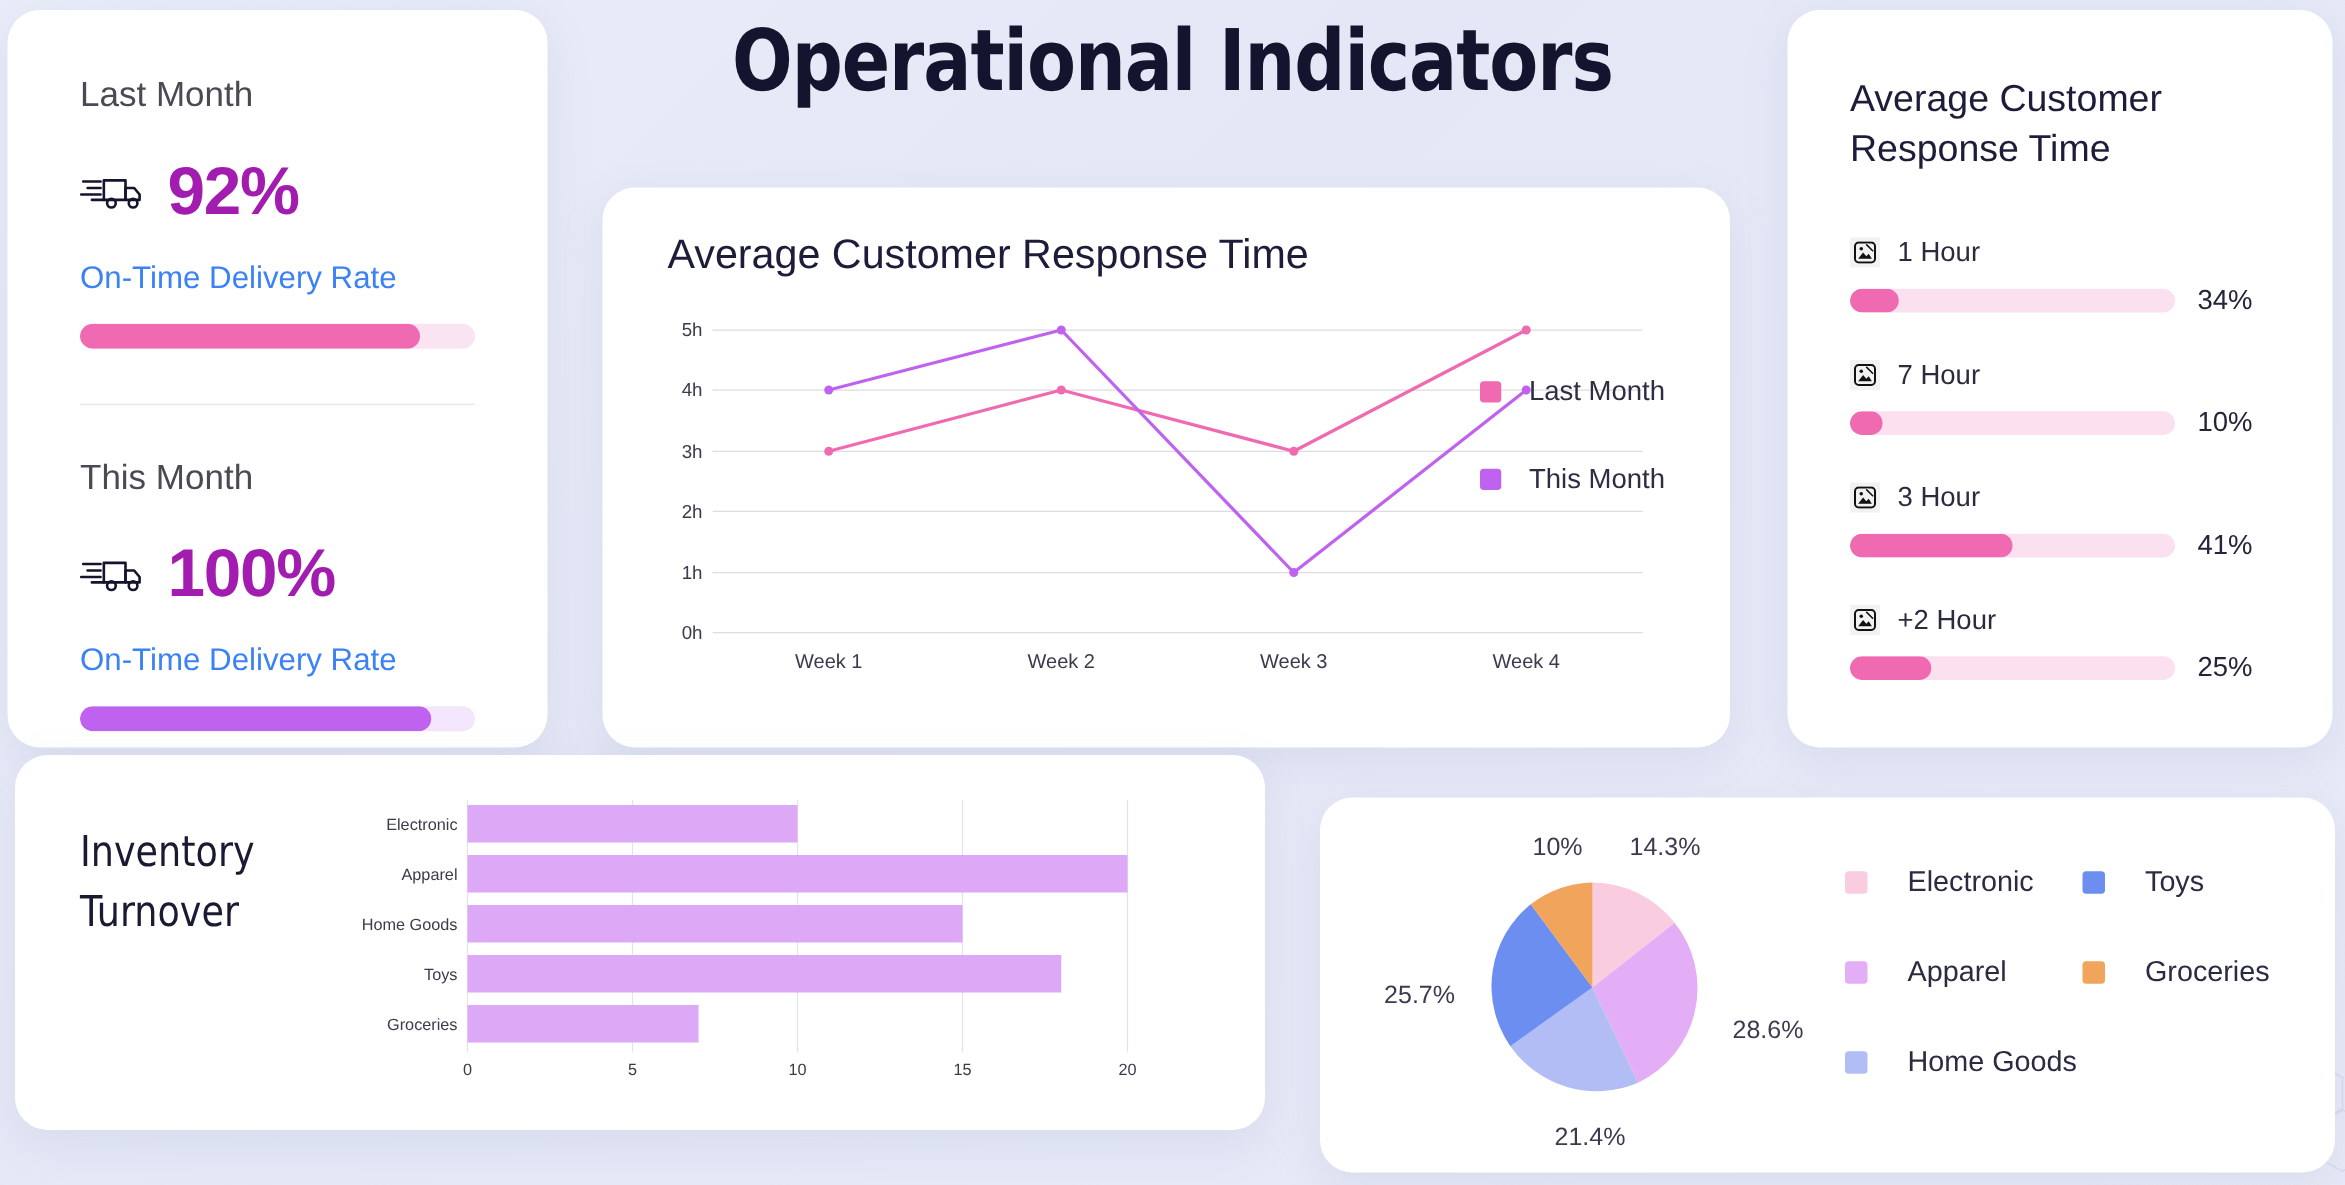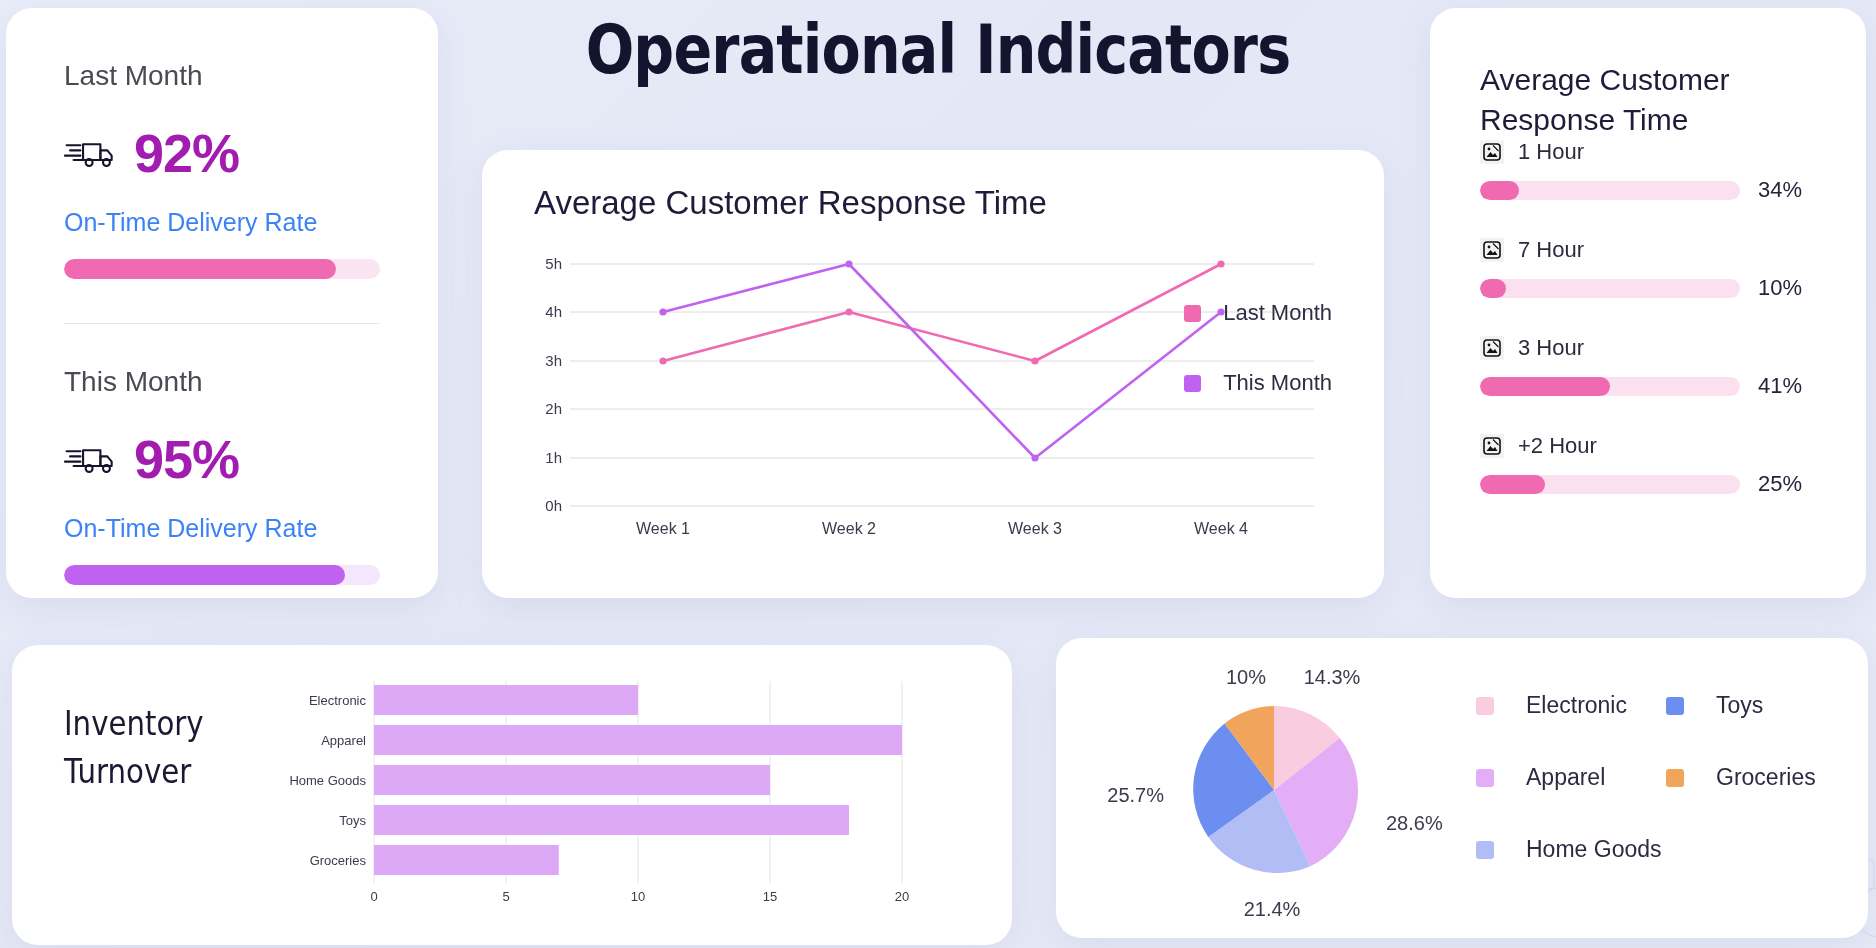--- a/index.html
+++ b/index.html
@@ -137,21 +137,21 @@
     left: 1430px; top: 8px;
     width: 436px; height: 590px;
     padding: 52px 50px;
   }
   #response-card-title {
     font-size: 30px;
     line-height: 1.32;
     color: #1d1d3a;
     font-weight: 400;
   }
-  .resp-list { }
+  .resp-list { margin-top: 50px; }
   .resp-item { margin-bottom: 34px; }
   .resp-item:last-child { margin-bottom: 0; }
   .resp-item-head {
     display: flex;
     align-items: center;
     gap: 14px;
   }
   .broken-img-icon {
     width: 24px; height: 24px;
     background: #f2f2f2;
@@ -175,21 +175,21 @@
   .resp-fill {
     position: absolute;
     left: 0; top: 0; bottom: 0;
     border-radius: 11px;
     background: #ef6ab0;
   }
   .resp-pct { font-size: 22px; color: #25253a; width: 58px; }
 
   
   #inventory-card {
-    left: 12px; top: 645px;
+    left: 12px; top: 604px;
     width: 1000px; height: 300px;
     padding: 0;
   }
   #inventory-title {
     position: absolute;
     left: 52px; top: 54px;
     font-family: "DejaVu Sans", sans-serif;
     font-size: 34px;
     color: #1a1a33;
     line-height: 1.42;
@@ -284,21 +284,21 @@
               <path d="M42 17 H50 L55 23 V28 H42 Z"></path>
               <circle cx="29" cy="31" r="4"></circle>
               <circle cx="49" cy="31" r="4"></circle>
               <path d="M3 11 H19"></path>
               <path d="M7 17 H19"></path>
               <path d="M1 23 H19"></path>
               <path d="M11 28 H22"></path>
             </g>
           </svg>
         </span>
-        <span class="kpi-value">95%</span>
+        <span class="kpi-value">100%</span>
       </div>
       <div class="kpi-label">On-Time Delivery Rate</div>
       <div class="kpi-bar-track" style="background:#f4e6fc;">
         <div class="kpi-bar-fill" style="width:89%;background:#c062f0;"></div>
       </div>
     </div>
   </div>
 
   <div class="card" id="line-card">
     <div id="line-card-title">Average Customer Response Time</div>

